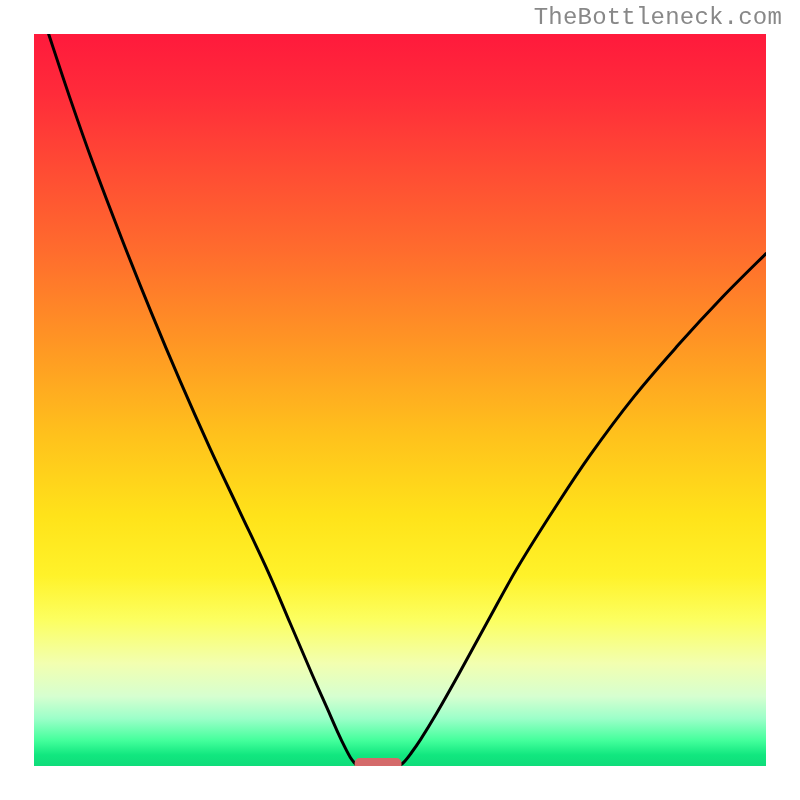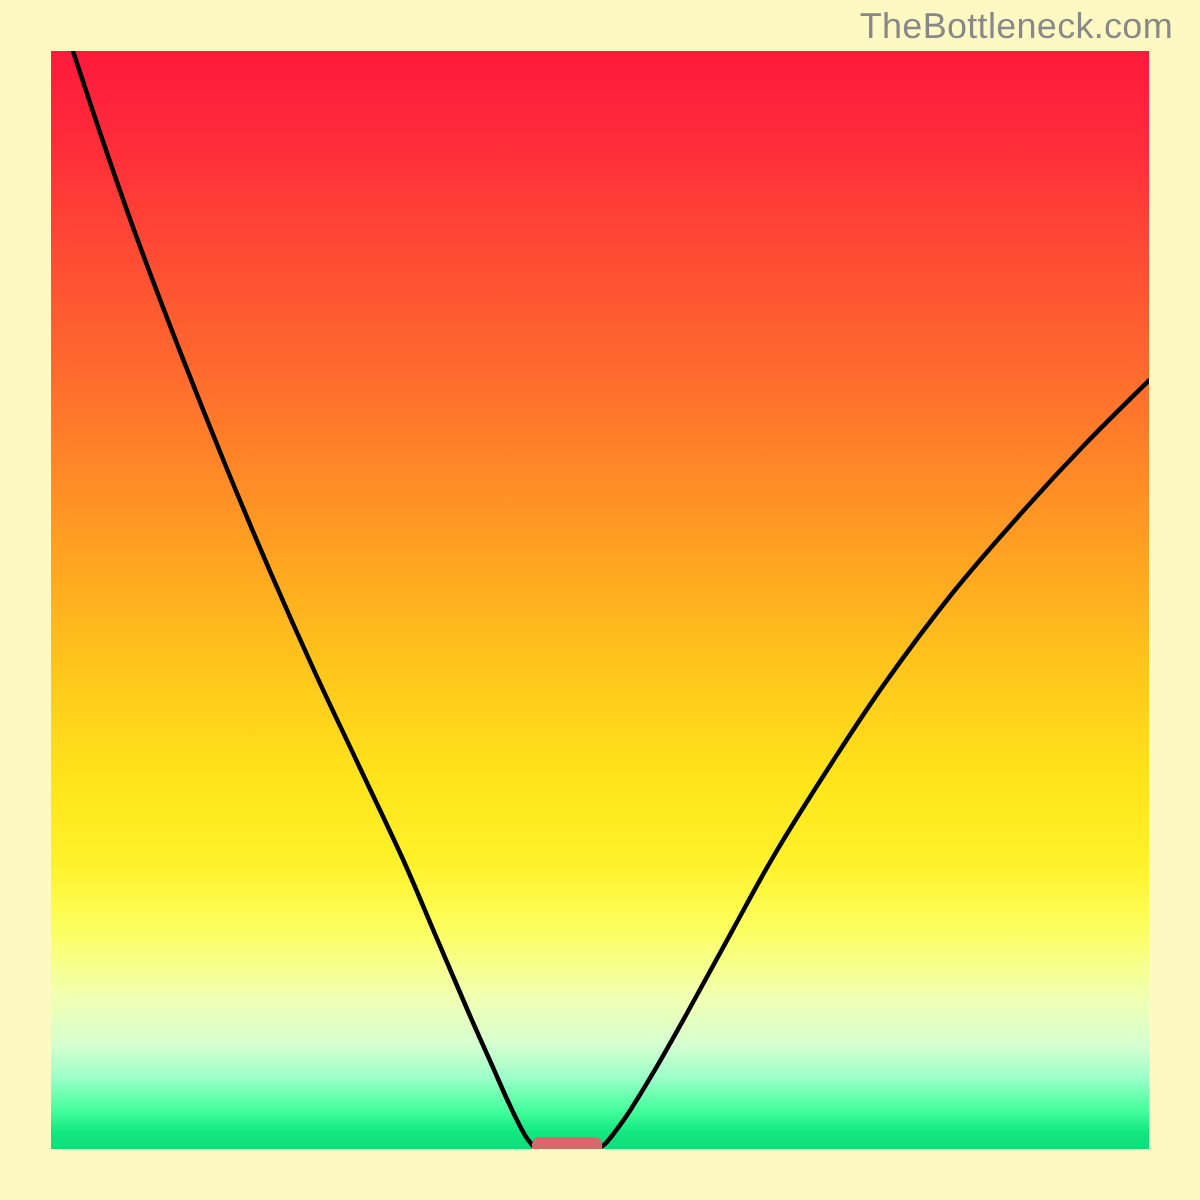--- a/index.html
+++ b/index.html
@@ -8,21 +8,22 @@
     width: 800px;
     height: 800px;
     background: #000000;
     overflow: hidden;
     font-family: Arial, Helvetica, sans-serif;
   }
   .frame {
     position: relative;
     width: 800px;
     height: 800px;
-    background: #fef9c3;
+    background: #ffffff;
+    font-family: Liberation Mono, monospace;
   }
   .watermark {
     position: absolute;
     top: 4px;
     right: 18px;
     color: #888888;
     font-size: 24px;
     font-weight: 500;
     letter-spacing: 0.2px;
     z-index: 10;

